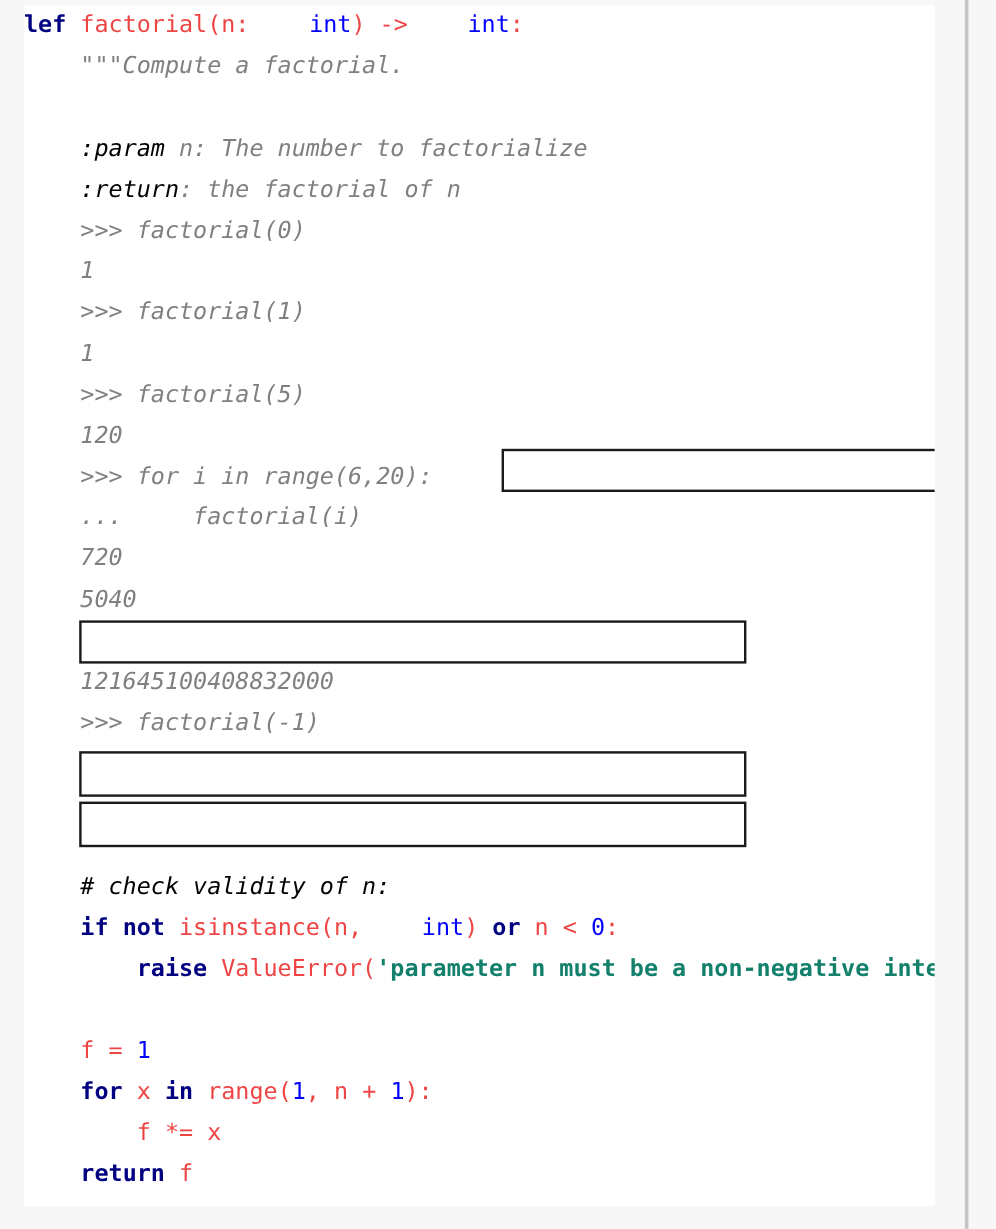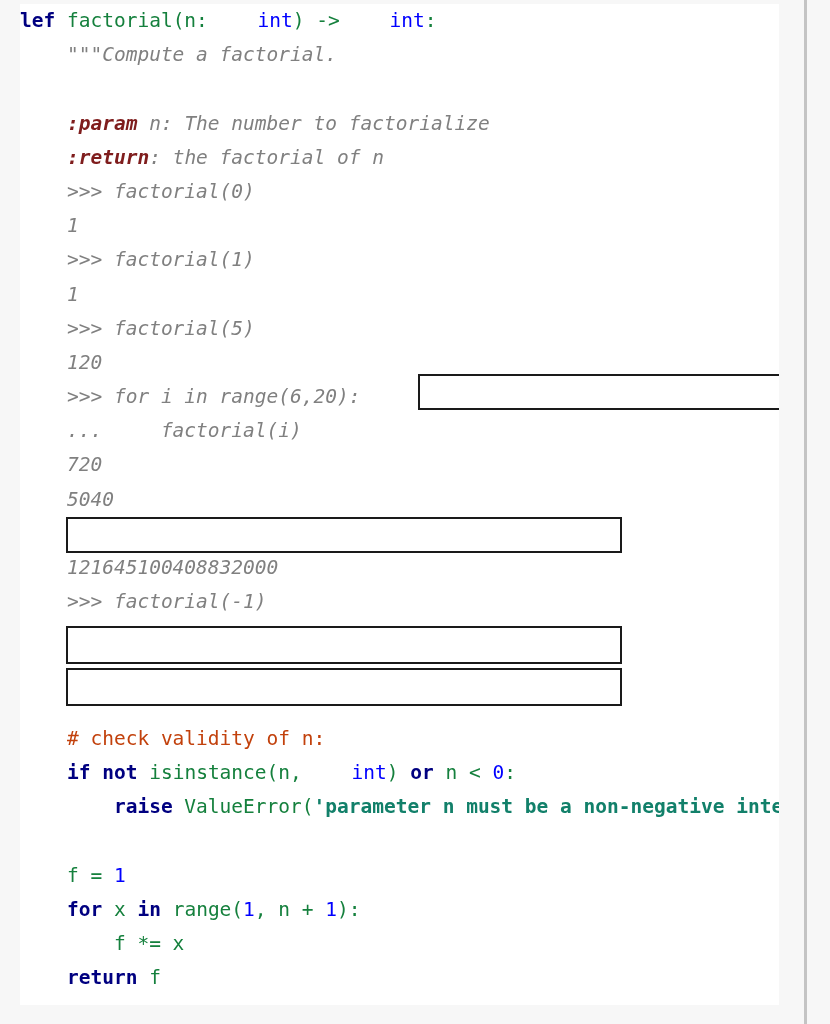--- a/index.html
+++ b/index.html
@@ -64,23 +64,23 @@
     white-space: pre;
     padding-left: 0;
   }
 
   
   .kw   { color: #000080; font-weight: bold; }
   .typ  { color: #0000ff; margin-left: 38px; }
   .num  { color: #0000ff; }
   .str  { color: #12806a; font-weight: bold; }
   .doc  { color: #808080; font-style: italic; }
-  .docb { color: #7f1d1d; font-style: italic; font-weight: bold; }
-  .cmt  { color: #c2410c; }
-  .pln  { color: #15803d; margin-top: 15px; }
+  .docb { color: #000000; font-style: italic; font-weight: normal; }
+  .cmt  { color: #000000; font-style: italic; }
+  .pln  { color: #ef4444; margin-top: 15px; }
 
   
   .answer-box {
     position: absolute;
     background: #ffffff;
     border: 2px solid #1a1a1a;
     box-sizing: border-box;
     padding: 0;
     margin: 0;
     font-family: "DejaVu Sans Mono", "Liberation Mono", monospace;

